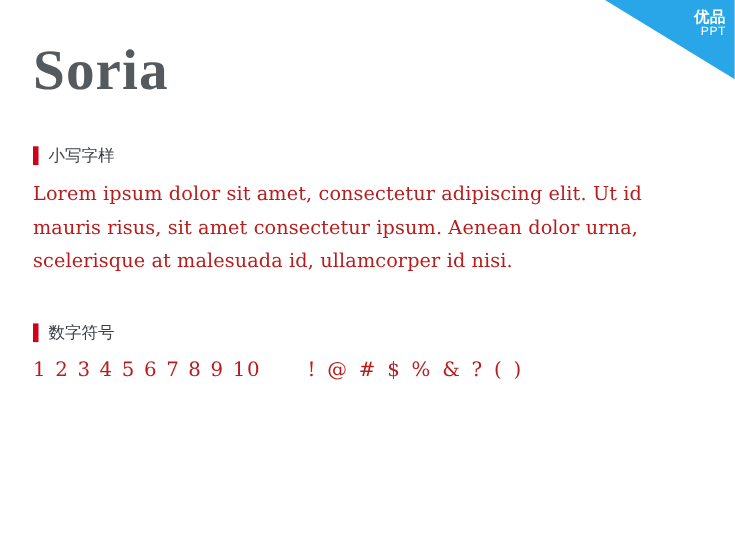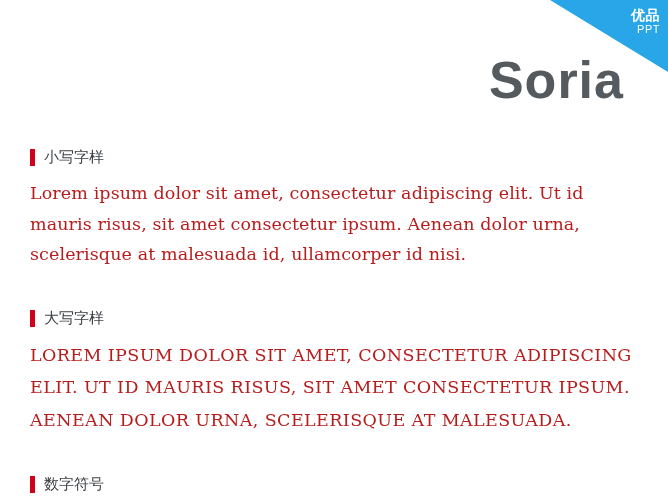--- a/index.html
+++ b/index.html
@@ -57,30 +57,29 @@
   }
   .ribbon .label .l2 {
     font-size: 11px;
     font-weight: normal;
     letter-spacing: 0.5px;
     display: block;
   }
 
   
   .font-title {
-    font-family: Liberation Sans, sans-serif;
+    font-family: Liberation Serif, serif;
     font-size: 52px;
     font-weight: bold;
     color: #555a5e;
     letter-spacing: 1px;
-    margin: 16px;
+    margin: 0;
     padding-top: 24px;
     padding-left: 2px;
     line-height: 1.1;
-    text-align: right;
   }
 
   
   .section {
     margin-top: 26px;
   }
   .section-head {
     display: flex;
     align-items: center;
     padding-left: 2px;
@@ -153,28 +152,27 @@
   <h1 class="font-title">Soria</h1>
 
   <div class="section">
     <div class="section-head">
       <span class="section-bar"></span>
       <span class="section-title">小写字样</span>
     </div>
     <div class="sample lower">Lorem ipsum dolor sit amet, consectetur adipiscing elit. Ut id mauris risus, sit amet consectetur ipsum. Aenean dolor urna, scelerisque at malesuada id, ullamcorper id nisi.</div>
   </div>
 
-  <div class="section">
-    <div class="section-head">
-      <span class="section-bar"></span>
-      <span class="section-title">大写字样</span>
-    </div>
-    <div class="sample upper">LOREM IPSUM DOLOR SIT AMET, CONSECTETUR ADIPISCING ELIT. UT ID MAURIS RISUS, SIT AMET CONSECTETUR IPSUM. AENEAN DOLOR URNA, SCELERISQUE AT MALESUADA.</div>
-  </div>
 
   <div class="section">
     <div class="section-head">
       <span class="section-bar"></span>
       <span class="section-title">数字符号</span>
     </div>
+    <div class="sample numbers">
+      <div class="numbers-row">
+        <span class="digits">1 2 3 4 5 6 7 8 9 10</span>
+        <span class="symbols">! @ # $ % &amp; ? ( )</span>
+      </div>
+    </div>
   </div>
 
 </div>
 
 </body></html>

